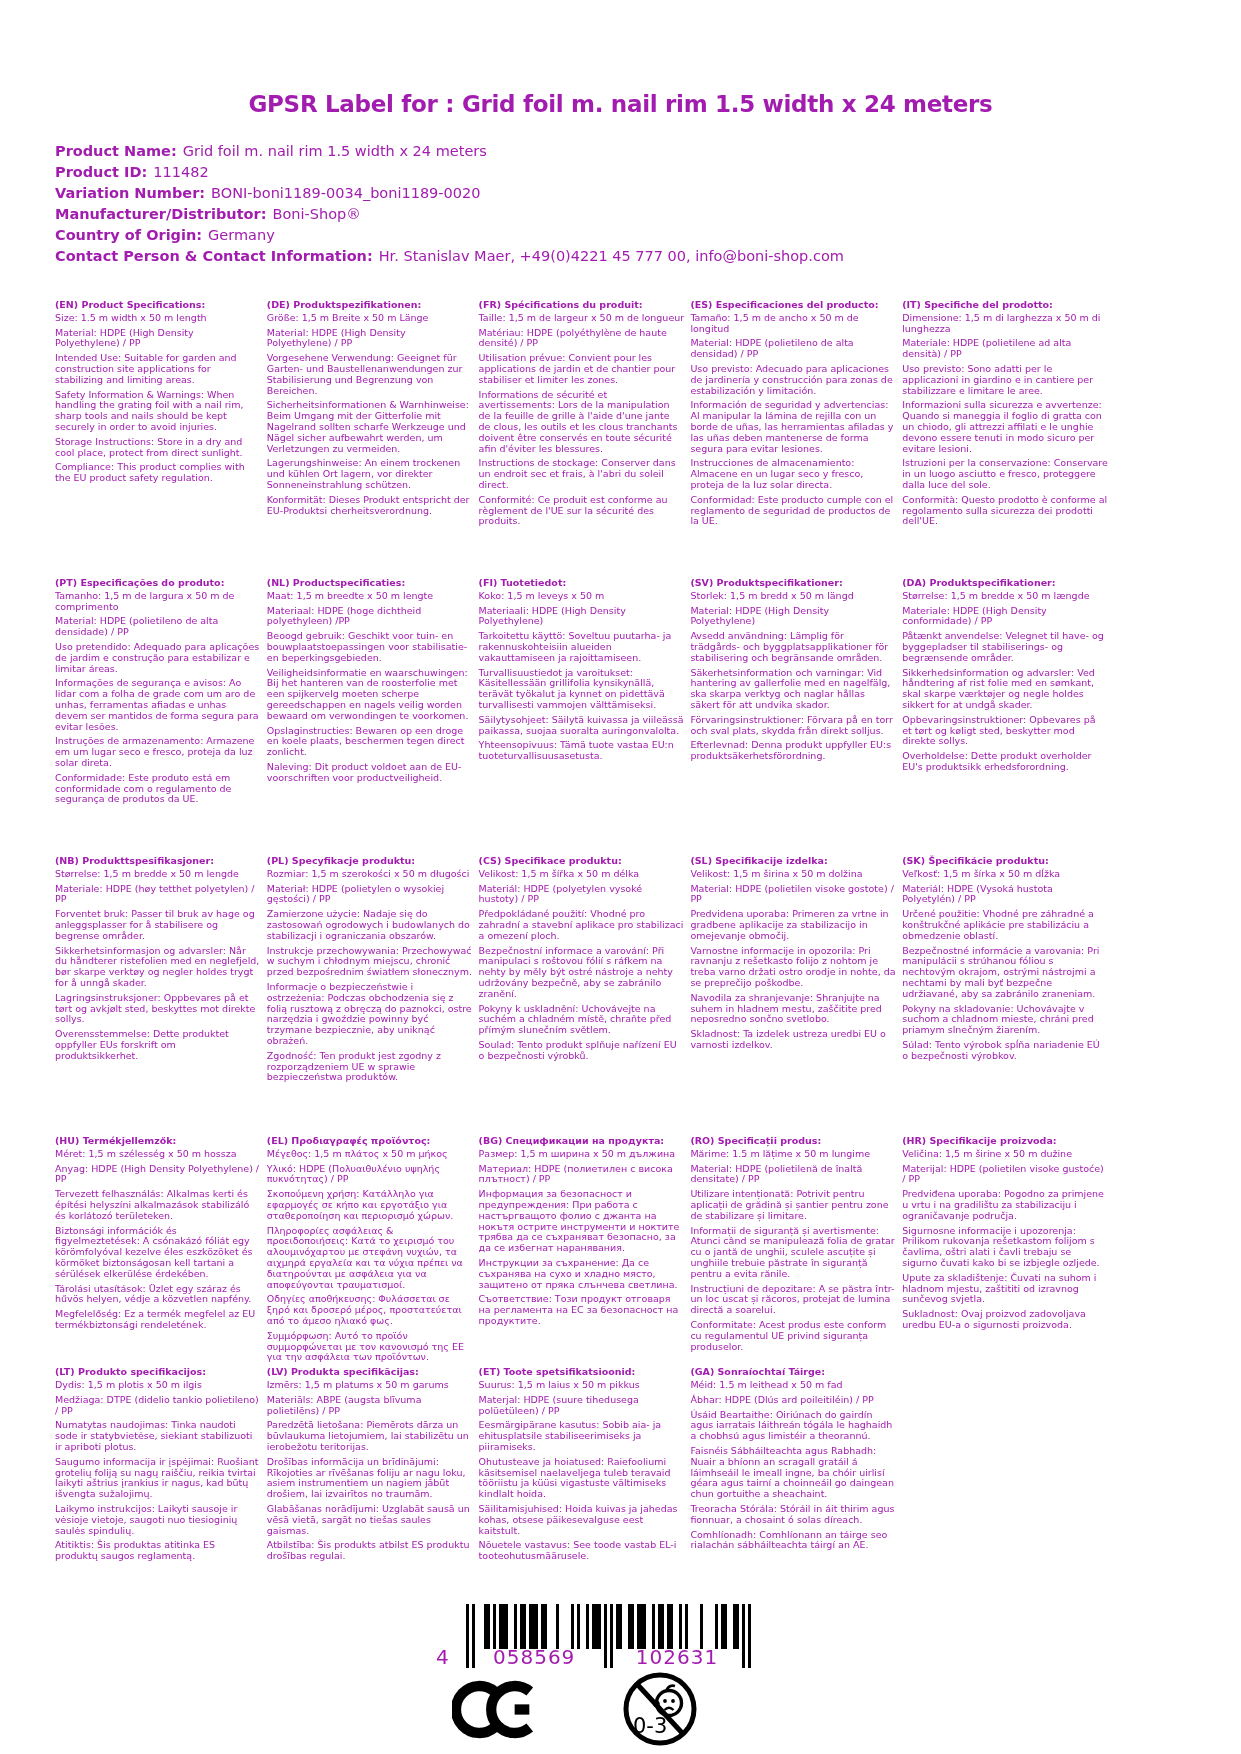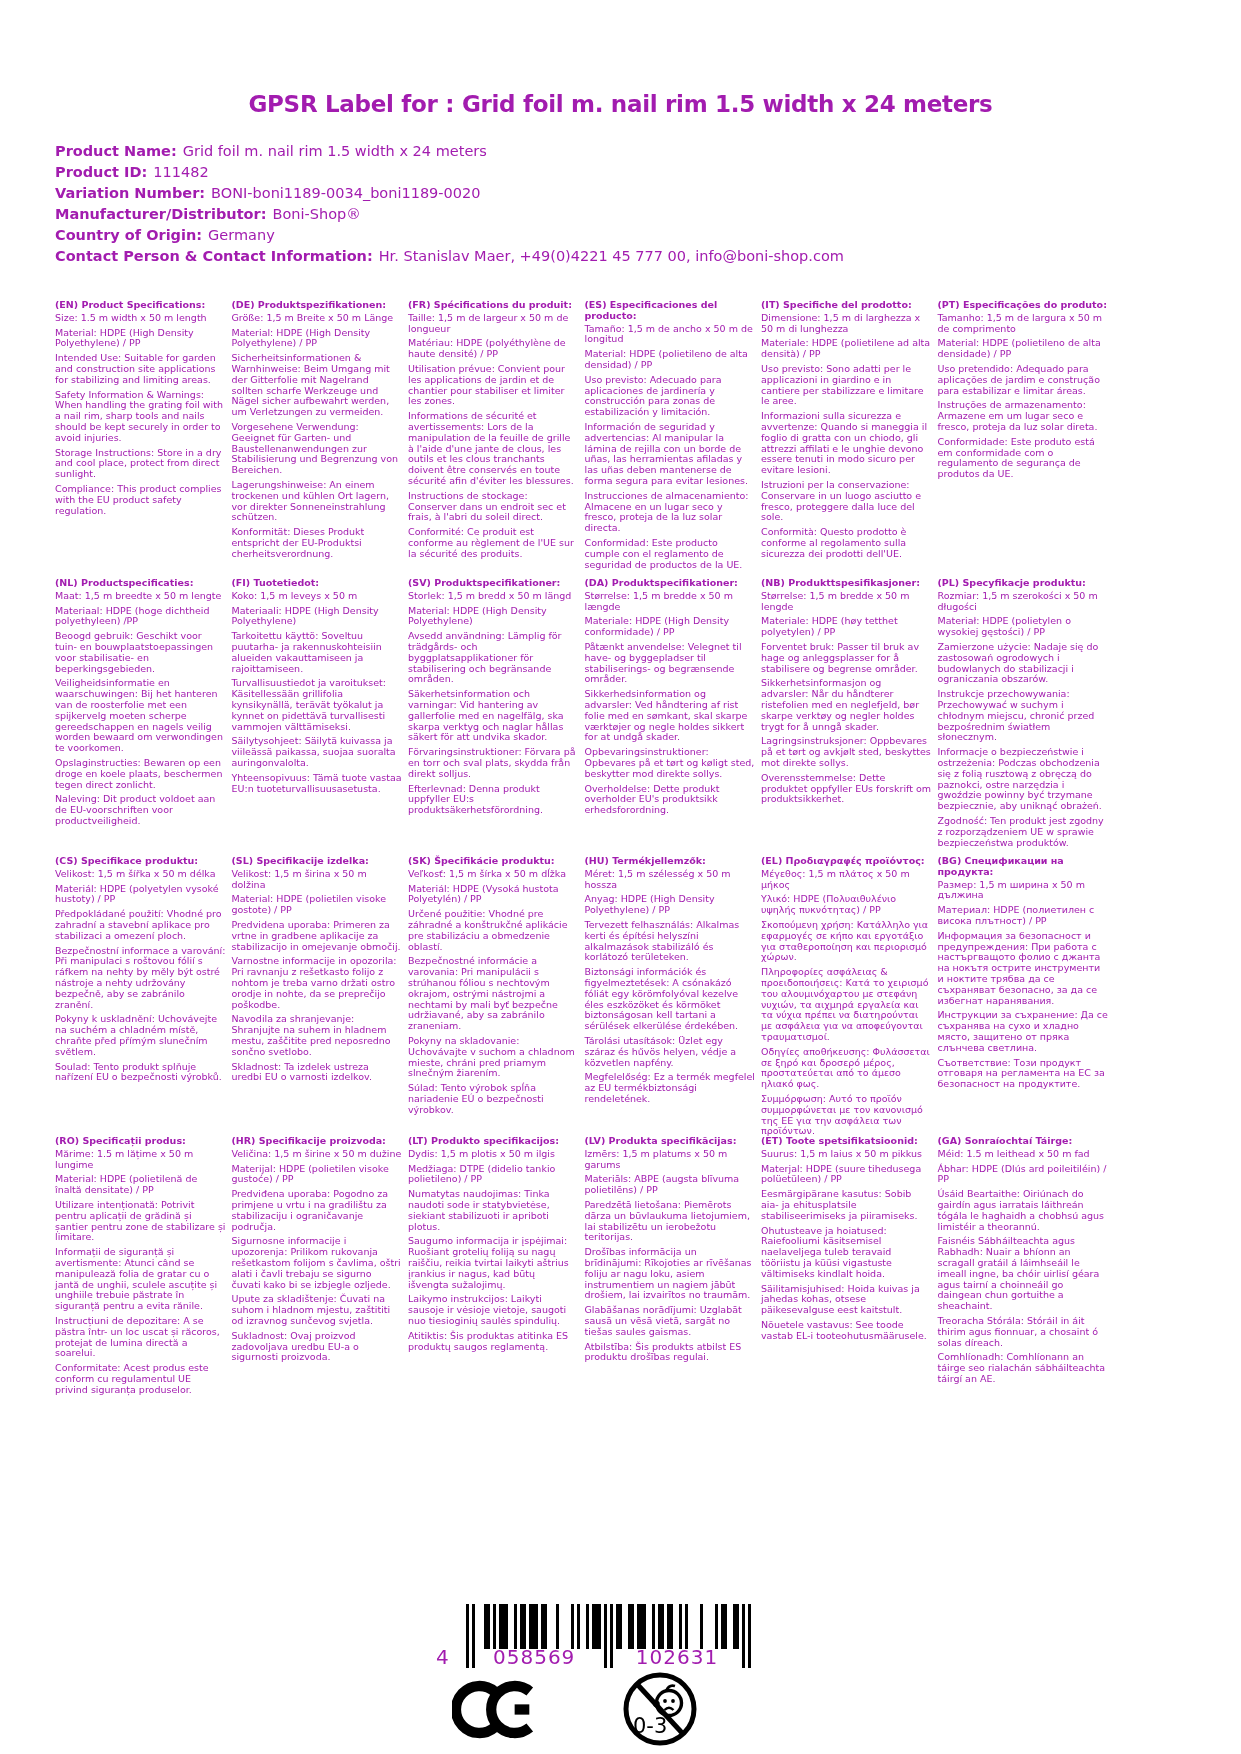--- a/index.html
+++ b/index.html
@@ -19,21 +19,21 @@
   .product-info{
     position:absolute;left:55px;top:122px;width:1100px;
     font-size:14.5px;line-height:21px;
   }
   .info-line{white-space:nowrap;}
   .info-label{font-weight:bold;}
   .info-value{font-weight:normal;margin-left:6px;}
   .spec-grid{
     position:absolute;left:55px;top:281px;width:1053px;
     display:grid;
-    grid-template-columns:repeat(6,1fr);
+    grid-template-columns:repeat(5,1fr);
     grid-template-rows:278px 278px 280px auto;
     column-gap:6px;
   }
   .spec-block{font-size:9.5px;line-height:10.8px;overflow:visible;}
   .spec-title{font-weight:bold;margin:0 0 2px 0;}
   .spec-para{margin:0 0 4px 0;}
   .barcode{position:absolute;left:436px;top:1585px;width:330px;height:92px;}
   .barcode-bars{position:absolute;left:30px;top:0;width:285px;height:66px;}
   .barcode-bars .bar{position:absolute;top:0;background:#000;}
   .bc-digit{position:absolute;font-size:20px;line-height:22px;}
@@ -66,22 +66,22 @@
         <p class="spec-para">Material: HDPE (High Density Polyethylene) / PP</p>
         <p class="spec-para">Intended Use: Suitable for garden and construction site applications for stabilizing and limiting areas.</p>
         <p class="spec-para">Safety Information &amp; Warnings: When handling the grating foil with a nail rim, sharp tools and nails should be kept securely in order to avoid injuries.</p>
         <p class="spec-para">Storage Instructions: Store in a dry and cool place, protect from direct sunlight.</p>
         <p class="spec-para">Compliance: This product complies with the EU product safety regulation.</p>
       </div>
       <div class="spec-block">
         <div class="spec-title">(DE) Produktspezifikationen:</div>
         <p class="spec-para">Größe: 1,5 m Breite x 50 m Länge</p>
         <p class="spec-para">Material: HDPE (High Density Polyethylene) / PP</p>
+        <p class="spec-para">Vorgesehene Verwendung: Geeignet für Garten- und Baustellenanwendungen zur Stabilisierung und Begrenzung von Bereichen.</p>
         <p class="spec-para">Sicherheitsinformationen &amp; Warnhinweise: Beim Umgang mit der Gitterfolie mit Nagelrand sollten scharfe Werkzeuge und Nägel sicher aufbewahrt werden, um Verletzungen zu vermeiden.</p>
-        <p class="spec-para">Vorgesehene Verwendung: Geeignet für Garten- und Baustellenanwendungen zur Stabilisierung und Begrenzung von Bereichen.</p>
         <p class="spec-para">Lagerungshinweise: An einem trockenen und kühlen Ort lagern, vor direkter Sonneneinstrahlung schützen.</p>
         <p class="spec-para">Konformität: Dieses Produkt entspricht der EU-Produktsi cherheitsverordnung.</p>
       </div>
       <div class="spec-block">
         <div class="spec-title">(FR) Spécifications du produit:</div>
         <p class="spec-para">Taille: 1,5 m de largeur x 50 m de longueur</p>
         <p class="spec-para">Matériau: HDPE (polyéthylène de haute densité) / PP</p>
         <p class="spec-para">Utilisation prévue: Convient pour les applications de jardin et de chantier pour stabiliser et limiter les zones.</p>
         <p class="spec-para">Informations de sécurité et avertissements: Lors de la manipulation de la feuille de grille à l'aide d'une jante de clous, les outils et les clous tranchants doivent être conservés en toute sécurité afin d'éviter les blessures.</p>
         <p class="spec-para">Instructions de stockage: Conserver dans un endroit sec et frais, à l'abri du soleil direct.</p>
@@ -103,20 +103,21 @@
         <p class="spec-para">Uso previsto: Sono adatti per le applicazioni in giardino e in cantiere per stabilizzare e limitare le aree.</p>
         <p class="spec-para">Informazioni sulla sicurezza e avvertenze: Quando si maneggia il foglio di gratta con un chiodo, gli attrezzi affilati e le unghie devono essere tenuti in modo sicuro per evitare lesioni.</p>
         <p class="spec-para">Istruzioni per la conservazione: Conservare in un luogo asciutto e fresco, proteggere dalla luce del sole.</p>
         <p class="spec-para">Conformità: Questo prodotto è conforme al regolamento sulla sicurezza dei prodotti dell'UE.</p>
       </div>
       <div class="spec-block">
         <div class="spec-title">(PT) Especificações do produto:</div>
         <p class="spec-para">Tamanho: 1,5 m de largura x 50 m de comprimento</p>
         <p class="spec-para">Material: HDPE (polietileno de alta densidade) / PP</p>
         <p class="spec-para">Uso pretendido: Adequado para aplicações de jardim e construção para estabilizar e limitar áreas.</p>
+        <p class="spec-para">Informações de segurança e avisos: Ao lidar com a folha de grade com um aro de unhas, ferramentas afiadas e unhas devem ser mantidos de forma segura para evitar lesões.</p>
         <p class="spec-para">Instruções de armazenamento: Armazene em um lugar seco e fresco, proteja da luz solar direta.</p>
         <p class="spec-para">Conformidade: Este produto está em conformidade com o regulamento de segurança de produtos da UE.</p>
       </div>
       <div class="spec-block">
         <div class="spec-title">(NL) Productspecificaties:</div>
         <p class="spec-para">Maat: 1,5 m breedte x 50 m lengte</p>
         <p class="spec-para">Materiaal: HDPE (hoge dichtheid polyethyleen) /PP</p>
         <p class="spec-para">Beoogd gebruik: Geschikt voor tuin- en bouwplaatstoepassingen voor stabilisatie- en beperkingsgebieden.</p>
         <p class="spec-para">Veiligheidsinformatie en waarschuwingen: Bij het hanteren van de roosterfolie met een spijkervelg moeten scherpe gereedschappen en nagels veilig worden bewaard om verwondingen te voorkomen.</p>
         <p class="spec-para">Opslaginstructies: Bewaren op een droge en koele plaats, beschermen tegen direct zonlicht.</p>

